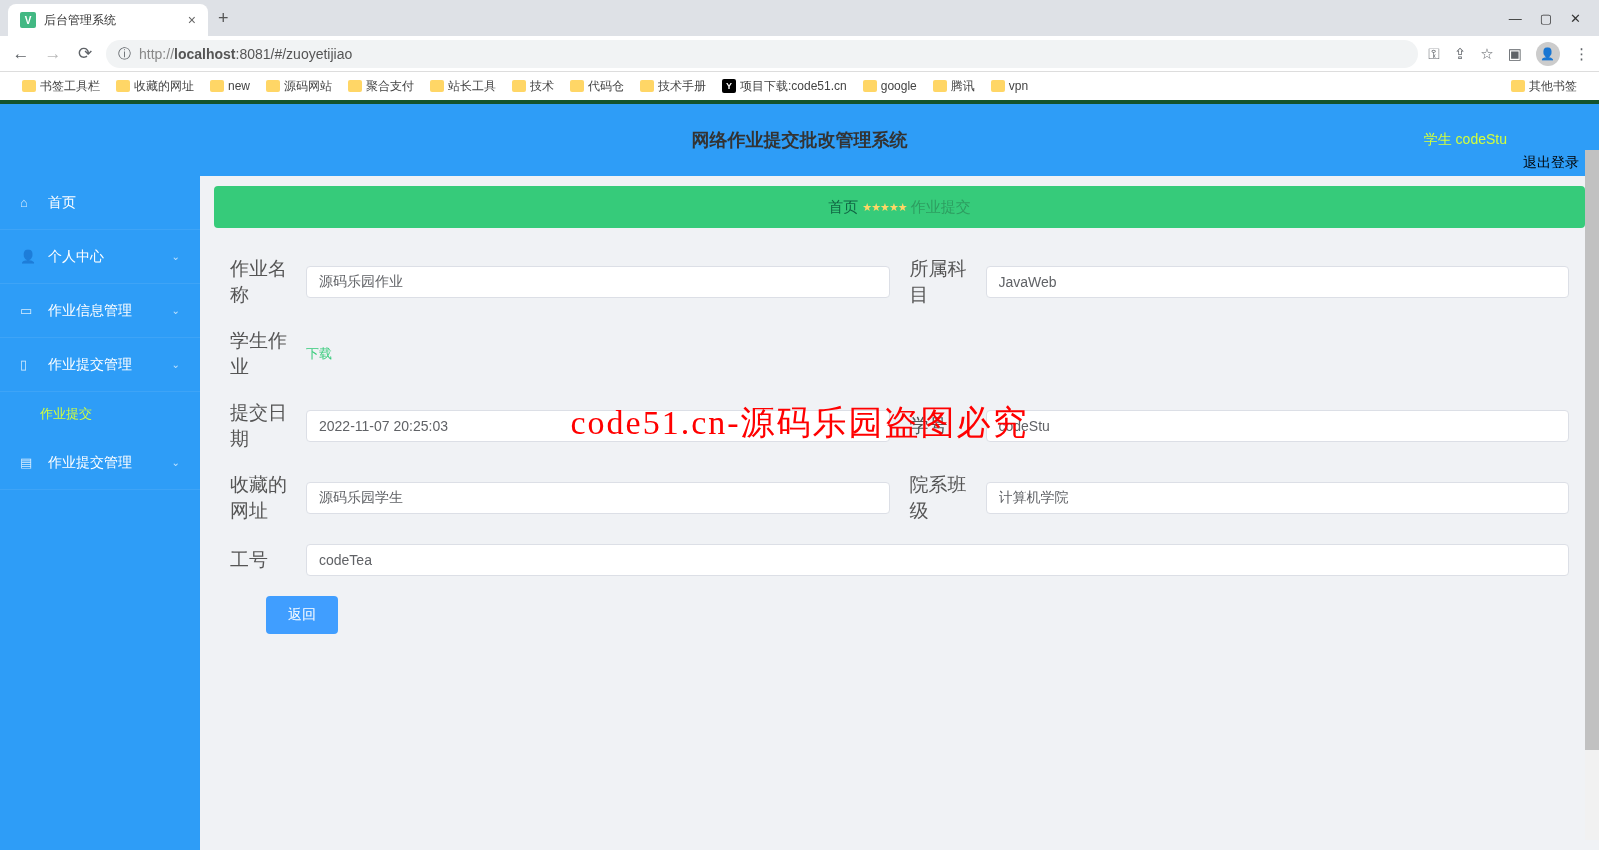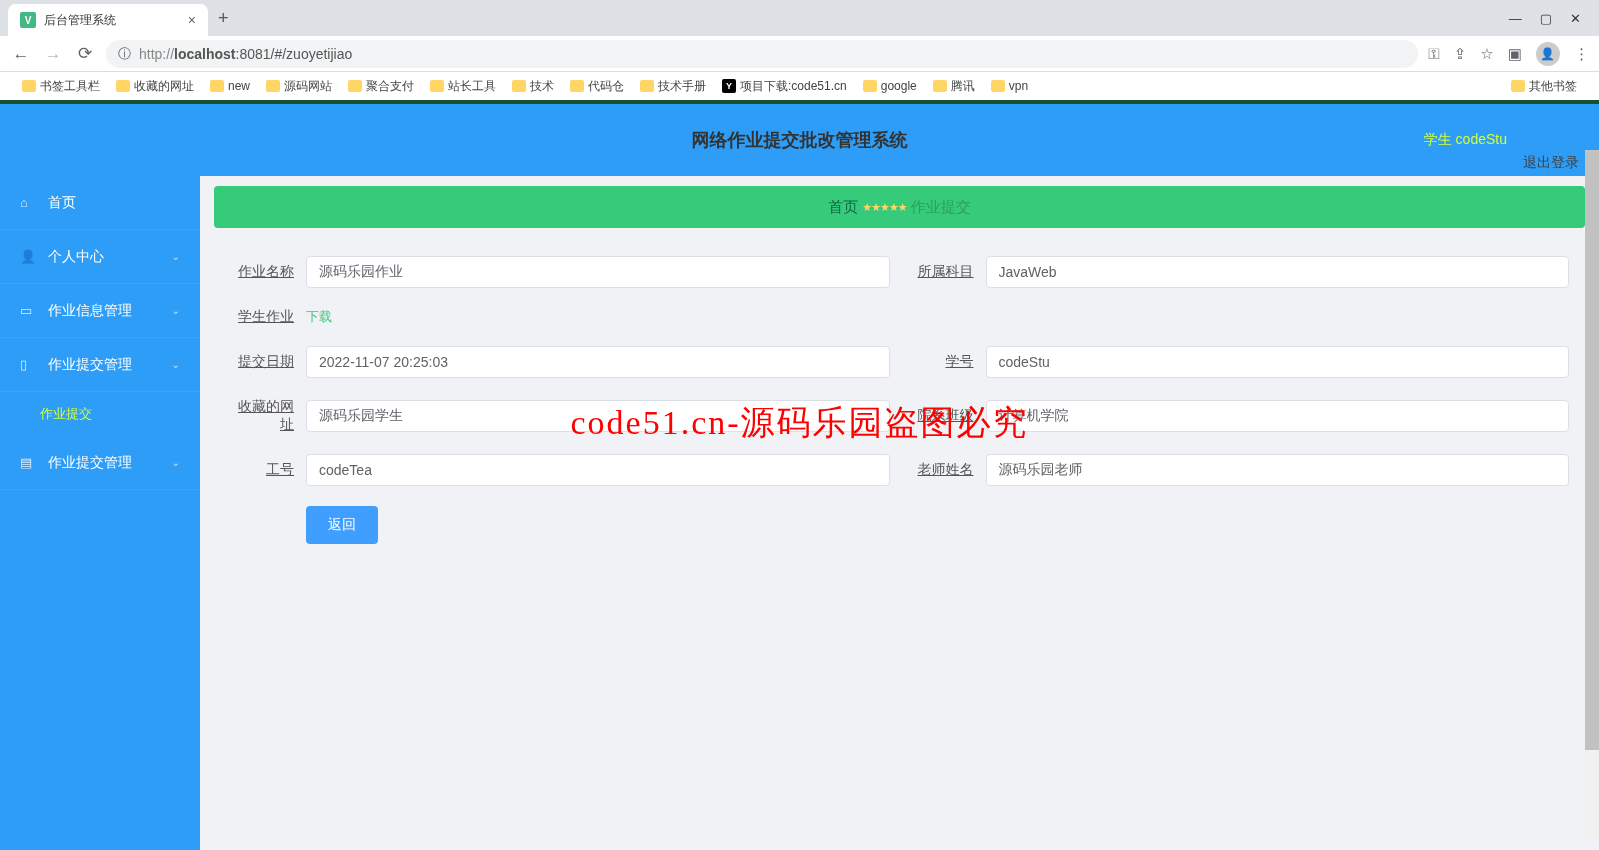--- a/index.html
+++ b/index.html
@@ -27,42 +27,42 @@
 .bookmarks-bar { background: #fff; height: 32px; display: flex; align-items: center; padding: 0 16px; gap: 4px; font-size: 12px; color: #444; border-bottom: 4px solid #14532d; }
 .bookmark { display: flex; align-items: center; gap: 4px; padding: 4px 6px; cursor: pointer; border-radius: 3px; }
 .bookmark .folder-icon { width: 14px; height: 12px; background: #ffd666; border-radius: 2px; position: relative; }
 .bookmark .y-icon { width:14px; height:14px; background:#000; color:#fff; display:flex; align-items:center; justify-content:center; font-size:9px; font-weight:bold; border-radius:2px; }
 .bookmarks-bar .spacer { flex: 1; }
 
 
 .app-header { background: #2e9df7; height: 72px; display: flex; align-items: center; justify-content: center; position: relative; color: #333; font-size: 18px; font-weight: bold; }
 .app-header .user-info { position: absolute; right: 20px; font-size: 14px; font-weight: normal; display: flex; gap: 16px; align-items: center; }
 .app-header .user-info .role { color: #d4ff3a; margin-left: 6px; }
-.app-header .user-info .logout { color: #404040; cursor: pointer; margin-top: 46px; }
+.app-header .user-info .logout { color: #000000; cursor: pointer; margin-top: 46px; }
 
 .app-body { display: flex; height: calc(850px - 36px - 36px - 32px - 60px); }
 .sidebar { width: 200px; background: #2e9df7; color: #fff; }
 .side-item { height: 54px; display: flex; align-items: center; padding: 0 20px; gap: 12px; font-size: 14px; cursor: pointer; border-bottom: 1px solid rgba(255,255,255,0.08); position: relative; }
 .side-item .icon { width: 16px; opacity: 0.8; font-size: 13px; }
 .side-item .chev { margin-left: auto; font-size: 10px; opacity: 0.7; }
 .side-sub { height: 44px; display: flex; align-items: center; padding-left: 40px; font-size: 13px; color: #d4ff3a; cursor: pointer; }
 
 .content { flex: 1; background: #f0f2f5; padding: 10px 14px; overflow: auto; }
 .banner { background: #36cb7a; color: #fff; height: 42px; border-radius: 4px; display: flex; align-items: center; justify-content: center; font-size: 15px; gap: 4px; margin-bottom: 18px; }
 .banner .home-link { color: #164; font-weight: 500; }
 .banner .stars { color: #ffd666; font-size: 11px; letter-spacing: -1px; }
 .banner .current-page { color: #2a8a56; opacity: 0.7; }
 
 .form-card { background: #f0f2f5; padding: 10px 16px 24px; }
 .form-row { display: flex; align-items: center; margin-bottom: 20px; gap: 20px; }
 .form-group { display: flex; align-items: center; gap: 12px; flex: 1; }
-.label { width: 64px; text-align: right; font-size: 14px; color: #555; flex-shrink: 0; text-decoration: underline; }
+.label { width: 64px; font-size: 19px; color: #555; flex-shrink: 0; }
 .input { flex: 1; height: 32px; border: 1px solid #dcdfe6; border-radius: 4px; padding: 0 12px; font-size: 14px; color: #606266; background: #fff; }
 .link-text { color: #36cb7a; font-size: 13px; cursor: pointer; font-family: Liberation Serif, serif; }
-.btn-return { background: #409eff; color: #fff; border: none; border-radius: 4px; height: 38px; padding: 0 22px; font-size: 14px; cursor: pointer; margin-left: 76px; text-align: center; }
+.btn-return { background: #409eff; color: #fff; border: none; border-radius: 4px; height: 38px; padding: 0 22px; font-size: 14px; cursor: pointer; margin-left: 36px; text-align: center; }
 
 .watermark { position: absolute; top: 400px; left: 50%; transform: translateX(-50%); font-size: 34px; color: #ff0000; font-family: "SimSun", serif; pointer-events: none; z-index: 100; white-space: nowrap; letter-spacing: 2px; }
 .scrollbar-v { position:absolute; right:0; top:150px; width:14px; height:690px; background:#f1f1f1; }
 .scrollbar-v .thumb { background:#c1c1c1; width:100%; height:600px; }
 </style>
 </head>
 <body>
 
 <div class="browser-chrome">
   <div class="tab-bar">
@@ -237,24 +237,20 @@
         <div class="form-group">
             <span class="label">院系班级</span>
             <input class="input" value="计算机学院" style="">
           </div>
       </div>
       <div class="form-row">
         <div class="form-group">
             <span class="label">工号</span>
             <input class="input" value="codeTea" style="">
           </div>
-        <div class="form-group">
-            <span class="label">老师姓名</span>
-            <input class="input" value="源码乐园老师" style="">
-          </div>
       </div>
       <button class="btn-return">返回</button>
     </div>
   </div>
 </div>
 
 <div class="watermark">code51.cn-源码乐园盗图必究</div>
 <div class="scrollbar-v">
     <div class="thumb"></div>
   </div>

